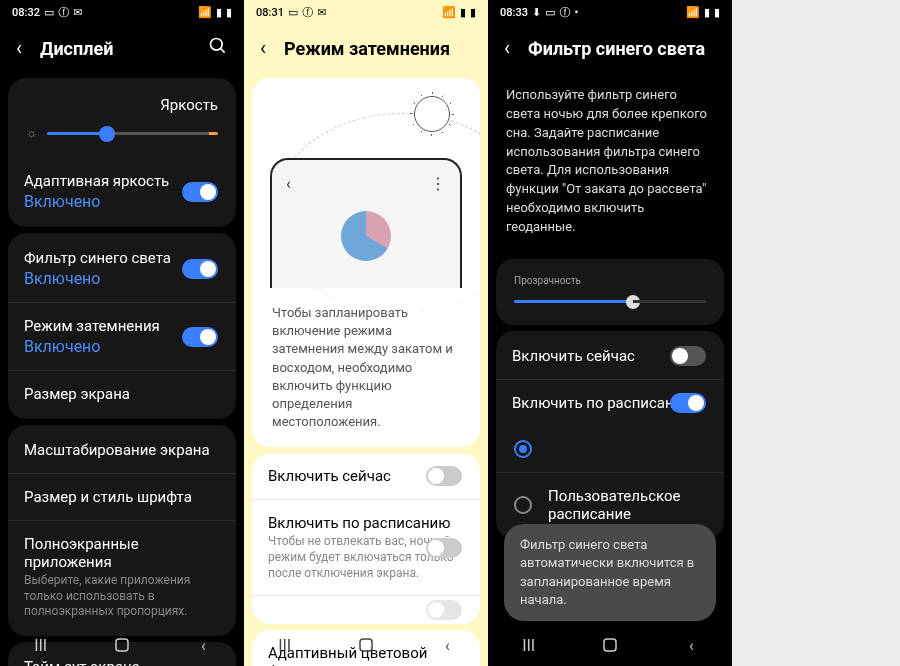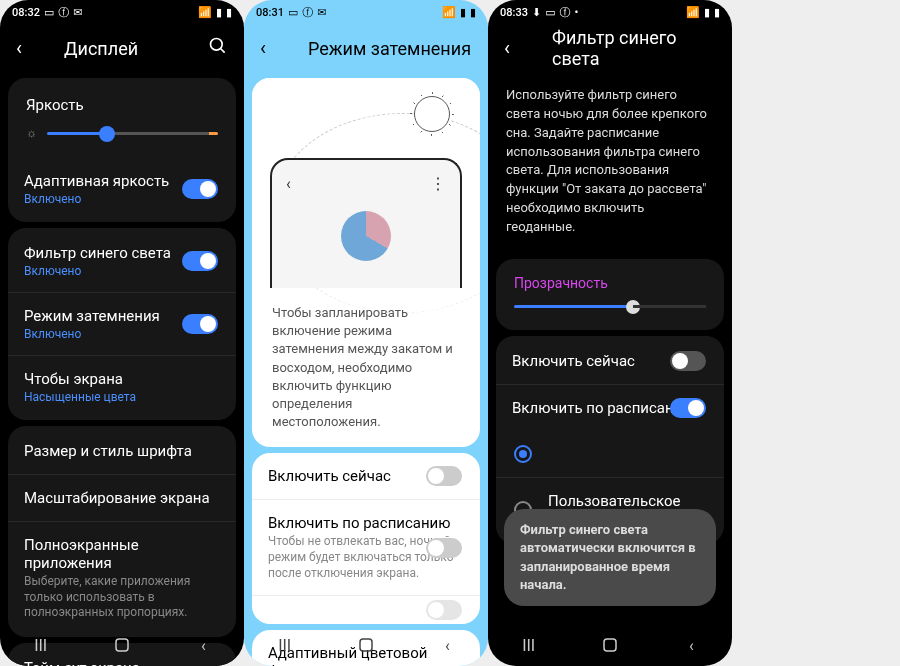--- a/index.html
+++ b/index.html
@@ -1,45 +1,45 @@
 <!DOCTYPE html>
 <html><head>
 <meta charset="utf-8">
 <style>
   * { box-sizing: border-box; margin: 0; padding: 0; }
   body { background: #eee; font-family: -apple-system, Roboto, "Segoe UI", sans-serif; overflow: hidden; }
   .container { display: flex; width: 900px; height: 666px; }
-  .phone { width: 244px; height: 666px; position: relative; overflow: hidden; border-radius: 28px; }
+  .phone { width: 244px; height: 666px; position: relative; overflow: hidden; }
   .dark { background: #000; color: #fff; }
-  .light { background: #7dd3fc; color: #000; }
+  .light { background: #fef9c3; color: #000; }
 
   .status-bar { height: 24px; display: flex; justify-content: space-between; align-items: center; padding: 0 12px; font-size: 11px; font-weight: 500; }
   .status-bar .left, .status-bar .right { display: flex; align-items: center; gap: 4px; }
 
   .header { height: 48px; display: flex; align-items: center; padding: 0 16px; gap: 18px; }
-  .header .title { font-size: 18px; font-weight: 400; flex: 1; margin-left: 24px; }
+  .header .title { font-size: 18px; font-weight: 700; flex: 1; }
   .back-arrow { font-size: 20px; cursor: pointer; }
   .search-icon-box svg { width: 20px; height: 20px; }
 
   .card { background: #171717; border-radius: 18px; margin: 6px 8px; padding: 2px 0; }
   .list-item { padding: 14px 16px; position: relative; }
   .list-item + .list-item { border-top: 1px solid rgba(255,255,255,0.08); }
   .light .list-item + .list-item { border-top: 1px solid rgba(0,0,0,0.08); }
   .item-title { font-size: 15px; }
-  .item-sub { font-size: 12px; color: #4a8fff; margin-top: 2px; }
+  .item-sub { font-size: 16px; color: #4a8fff; margin-top: 2px; }
   .item-desc { font-size: 12px; color: #888; margin-top: 2px; line-height: 1.3; }
 
   .toggle { position: absolute; right: 18px; top: 50%; transform: translateY(-50%); width: 36px; height: 20px; border-radius: 10px; background: #555; cursor: pointer; }
   .toggle.on { background: #3a7fff; }
   .toggle::after { content: ""; position: absolute; width: 16px; height: 16px; border-radius: 50%; background: #fff; top: 2px; left: 2px; transition: left 0.2s; }
   .toggle.on::after { left: 18px; }
   .light .toggle { background: #ddd; }
   .toggle.off-light { background: #ccc; }
 
-  .brightness-row { padding: 16px 18px 18px; }
+  .brightness-row { padding: 16px 18px 18px; text-align: right; }
   .brightness-slider { display: flex; align-items: center; margin-top: 12px; gap: 10px; }
   .slider-track { flex: 1; height: 3px; background: linear-gradient(to right, #3a7fff 0%, #3a7fff 35%, #555 35%, #555 95%, #ff9944 95%); position: relative; border-radius: 2px; }
   .slider-thumb { width: 16px; height: 16px; background: #3a7fff; border-radius: 50%; position: absolute; top: -6px; left: 35%; transform: translateX(-50%); }
 
   
   .light-card { background: #fff; border-radius: 18px; margin: 6px 8px; }
   .illustration { background: #fff; border-radius: 18px; margin: 6px 8px 6px; padding: 0 0 0 0; overflow: hidden; }
   .sun-arc { height: 80px; position: relative; background: #fff; }
   .arc-line { position: absolute; width: 260px; height: 200px; border: 1px dashed #ccc; border-radius: 50%; left: 20px; top: 35px; border-bottom: none; }
   .sun { position: absolute; width: 36px; height: 36px; border: 1.5px solid #555; border-radius: 50%; right: 30px; top: 18px; background: #fff; }
@@ -48,32 +48,32 @@
   .phone-frame .top-controls { display: flex; justify-content: space-between; font-size: 16px; color: #333; }
   .pie { width: 50px; height: 50px; border-radius: 50%; background: conic-gradient(#d8a3b0 0 120deg, #6fa8d8 120deg 360deg); margin: 18px auto 0; }
 
   .info-text { padding: 16px 20px; font-size: 13px; color: #555; line-height: 1.4; }
   .light .item-title { color: #000; }
   .light .item-title.disabled { color: #bbb; }
 
   
   .desc-block { padding: 14px 18px 16px; font-size: 13px; color: #ddd; line-height: 1.45; }
   .opacity-card { background: #171717; border-radius: 18px; margin: 6px 8px; padding: 16px 18px 22px; }
-  .opacity-card .label { color: #d946ef; font-size: 14px; }
+  .opacity-card .label { color: #a3a3a3; font-size: 10px; }
   .opacity-slider { margin-top: 14px; height: 3px; background: #3a7fff; position: relative; border-radius: 2px; }
   .opacity-slider::after { content: ""; position: absolute; left: 62%; right: 0; top: 0; bottom: 0; background: #333; }
   .opacity-thumb { width: 14px; height: 14px; background: #ddd; border-radius: 50%; position: absolute; top: -5px; left: 62%; transform: translateX(-50%); }
 
   .radio-row { display: flex; align-items: center; gap: 16px; padding: 14px 18px; }
   .radio-row + .radio-row { border-top: 1px solid rgba(255,255,255,0.08); }
   .radio { width: 18px; height: 18px; border: 2px solid #888; border-radius: 50%; position: relative; flex-shrink: 0; }
   .radio.selected { border-color: #3a7fff; }
   .radio.selected::after { content: ""; position: absolute; inset: 3px; background: #3a7fff; border-radius: 50%; }
 
-  .toast { position: absolute; bottom: 60px; left: 16px; right: 16px; background: #4a4a4a; color: #ddd; padding: 12px 16px; border-radius: 20px; font-size: 13px; line-height: 1.4; font-weight: bold; }
+  .toast { position: absolute; bottom: 45px; left: 16px; right: 16px; background: #4a4a4a; color: #ddd; padding: 12px 16px; border-radius: 20px; font-size: 13px; line-height: 1.4; }
 
   .nav-bar { position: absolute; bottom: 0; left: 0; right: 0; height: 42px; display: flex; justify-content: space-around; align-items: center; }
   .nav-bar .nav-btn { width: 20px; height: 20px; display: flex; align-items: center; justify-content: center; color: inherit; }
   .dark .nav-bar { color: #ccc; }
   .light .nav-bar { color: #444; }
 </style>
 </head>
 <body>
 
 <div class="container">
@@ -125,31 +125,30 @@
         <div class="item-title">Фильтр синего света</div>
         <div class="item-sub">Включено</div>
         <div class="toggle on"></div>
       </div>
       <div class="list-item">
         <div class="item-title">Режим затемнения</div>
         <div class="item-sub">Включено</div>
         <div class="toggle on"></div>
       </div>
       <div class="list-item">
-        <div class="item-title">Чтобы экрана</div>
-        <div class="item-sub">Насыщенные цвета</div>
-      </div>
-    </div>
-
-    <div class="card">
+        <div class="item-title">Размер экрана</div>
+      </div>
+    </div>
+
+    <div class="card">
+      <div class="list-item">
+        <div class="item-title">Масштабирование экрана</div>
+      </div>
       <div class="list-item">
         <div class="item-title">Размер и стиль шрифта</div>
-      </div>
-      <div class="list-item">
-        <div class="item-title">Масштабирование экрана</div>
       </div>
       <div class="list-item">
         <div class="item-title">Полноэкранные приложения</div>
         <div class="item-desc">Выберите, какие приложения только использовать в полноэкранных пропорциях.</div>
       </div>
     </div>
 
     <div class="card">
       <div class="list-item">
         <div class="item-title">Тайм-аут экрана</div>

